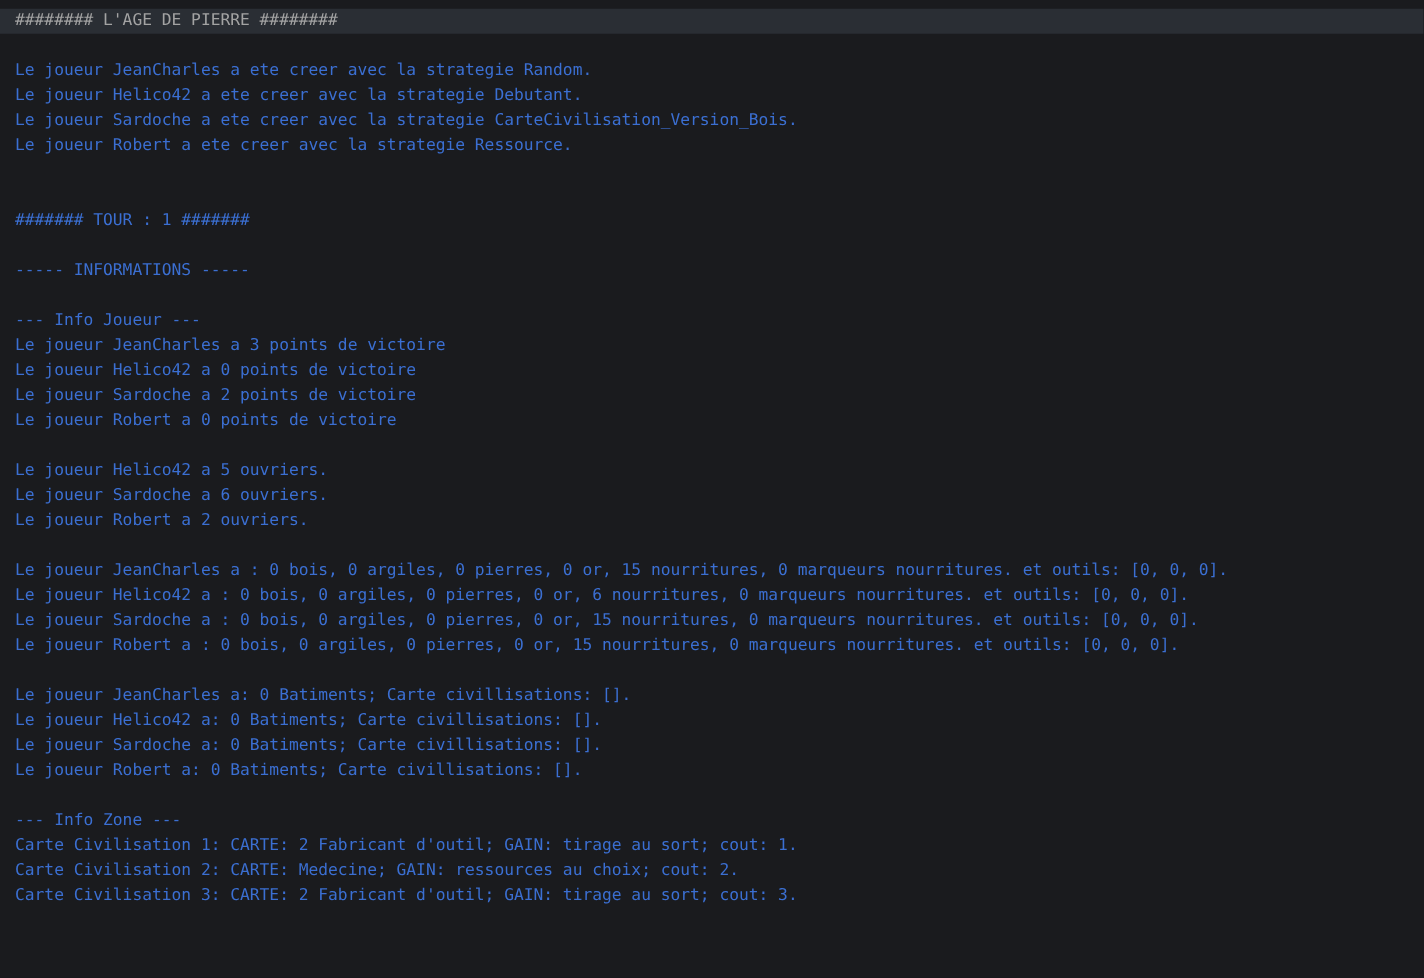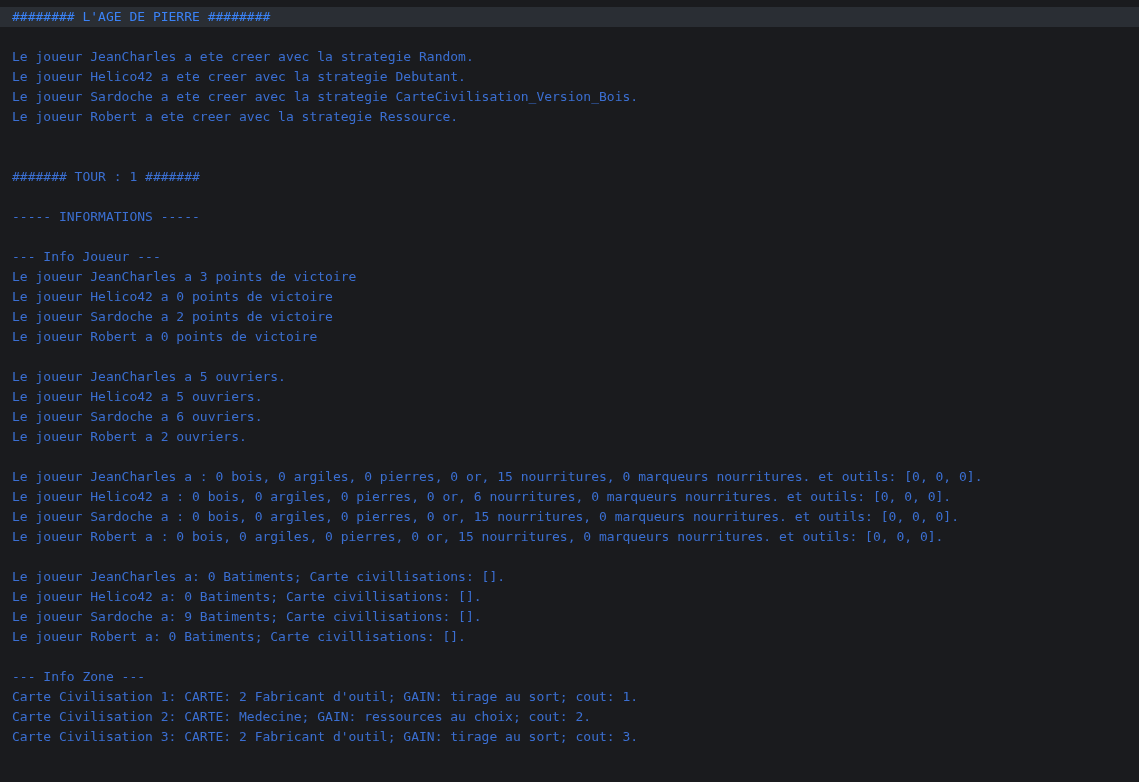--- a/index.html
+++ b/index.html
@@ -22,21 +22,21 @@
     cursor: text;
   }
   .line {
     height: 20px;
     padding-left: 12px;
     white-space: pre;
     font-weight: 500;
   }
   .line.hl {
     background: #2a2e34;
-    color: #3b82f6;
+    color: #a3a3a3;
   }
 </style>
 </head>
 <body>
 
 <div class="terminal">
     <div class="line hl">######## L'AGE DE PIERRE ########</div>
     <div class="line">&nbsp;</div>
     <div class="line">Le joueur JeanCharles a ete creer avec la strategie Random.</div>
     <div class="line">Le joueur Helico42 a ete creer avec la strategie Debutant.</div>
@@ -47,32 +47,31 @@
     <div class="line">####### TOUR : 1 #######</div>
     <div class="line">&nbsp;</div>
     <div class="line">----- INFORMATIONS -----</div>
     <div class="line">&nbsp;</div>
     <div class="line">--- Info Joueur ---</div>
     <div class="line">Le joueur JeanCharles a 3 points de victoire</div>
     <div class="line">Le joueur Helico42 a 0 points de victoire</div>
     <div class="line">Le joueur Sardoche a 2 points de victoire</div>
     <div class="line">Le joueur Robert a 0 points de victoire</div>
     <div class="line">&nbsp;</div>
-    <div class="line">Le joueur JeanCharles a 5 ouvriers.</div>
     <div class="line">Le joueur Helico42 a 5 ouvriers.</div>
     <div class="line">Le joueur Sardoche a 6 ouvriers.</div>
     <div class="line">Le joueur Robert a 2 ouvriers.</div>
     <div class="line">&nbsp;</div>
     <div class="line">Le joueur JeanCharles a : 0 bois, 0 argiles, 0 pierres, 0 or, 15 nourritures, 0 marqueurs nourritures. et outils: [0, 0, 0].</div>
     <div class="line">Le joueur Helico42 a : 0 bois, 0 argiles, 0 pierres, 0 or, 6 nourritures, 0 marqueurs nourritures. et outils: [0, 0, 0].</div>
     <div class="line">Le joueur Sardoche a : 0 bois, 0 argiles, 0 pierres, 0 or, 15 nourritures, 0 marqueurs nourritures. et outils: [0, 0, 0].</div>
     <div class="line">Le joueur Robert a : 0 bois, 0 argiles, 0 pierres, 0 or, 15 nourritures, 0 marqueurs nourritures. et outils: [0, 0, 0].</div>
     <div class="line">&nbsp;</div>
     <div class="line">Le joueur JeanCharles a: 0 Batiments; Carte civillisations: [].</div>
     <div class="line">Le joueur Helico42 a: 0 Batiments; Carte civillisations: [].</div>
-    <div class="line">Le joueur Sardoche a: 9 Batiments; Carte civillisations: [].</div>
+    <div class="line">Le joueur Sardoche a: 0 Batiments; Carte civillisations: [].</div>
     <div class="line">Le joueur Robert a: 0 Batiments; Carte civillisations: [].</div>
     <div class="line">&nbsp;</div>
     <div class="line">--- Info Zone ---</div>
     <div class="line">Carte Civilisation 1: CARTE: 2 Fabricant d'outil; GAIN: tirage au sort; cout: 1.</div>
     <div class="line">Carte Civilisation 2: CARTE: Medecine; GAIN: ressources au choix; cout: 2.</div>
     <div class="line">Carte Civilisation 3: CARTE: 2 Fabricant d'outil; GAIN: tirage au sort; cout: 3.</div>
   </div>
 
 </body></html>

